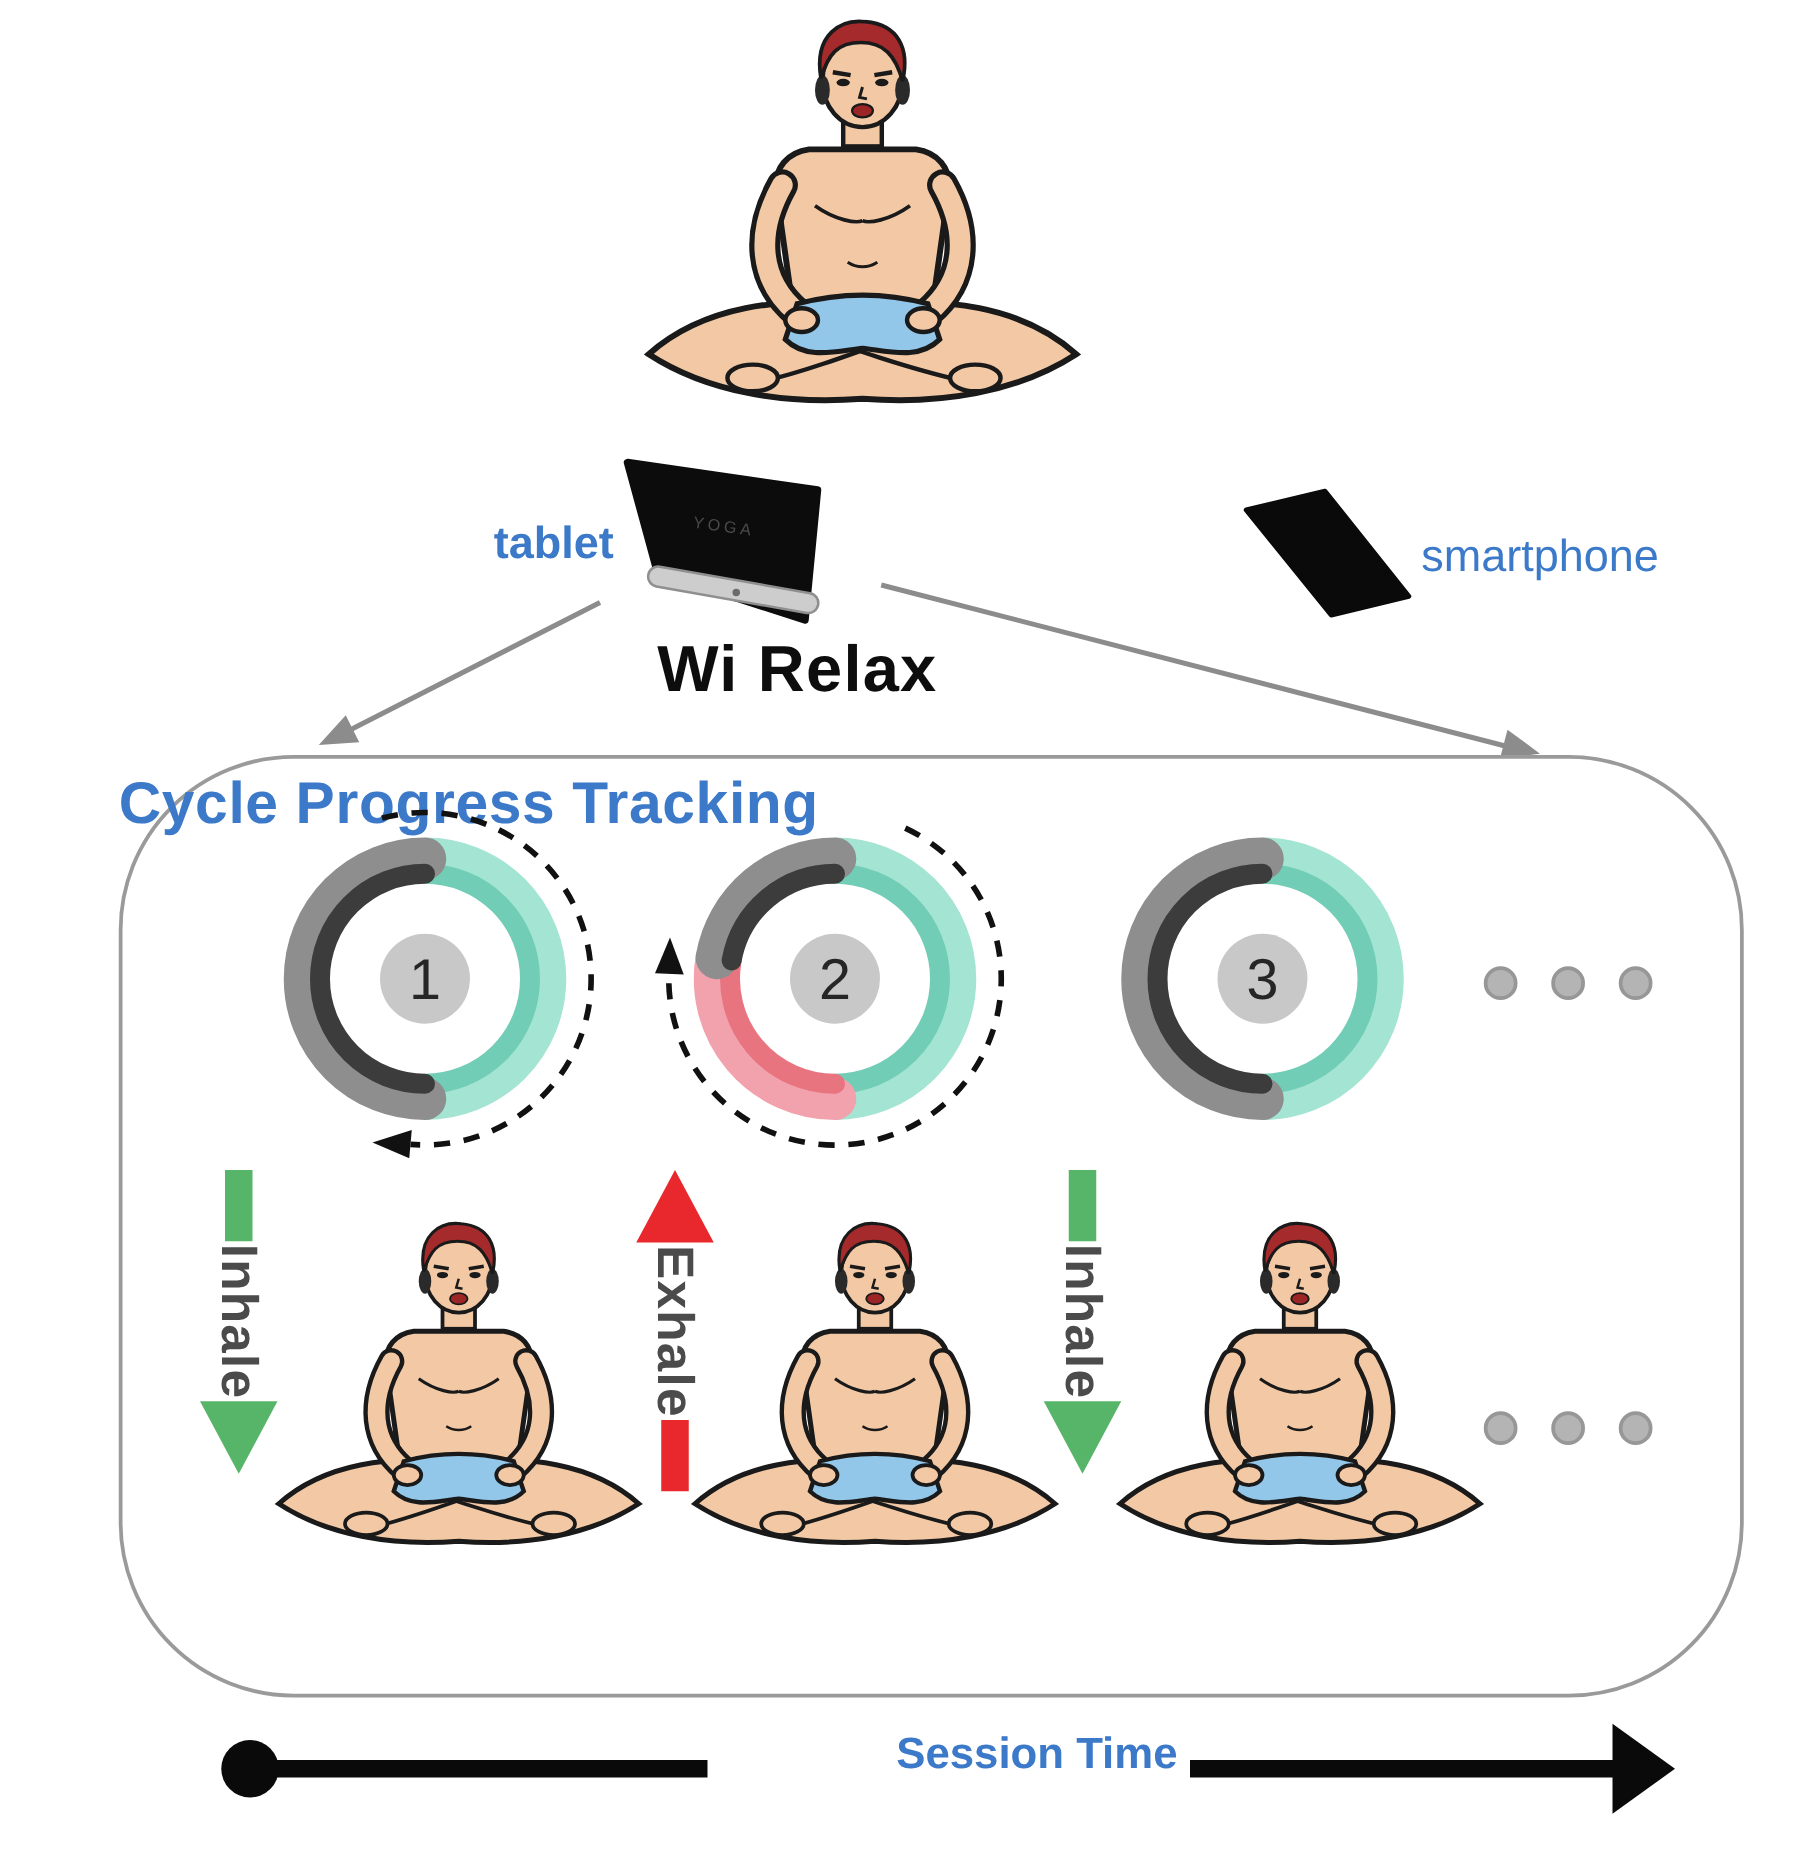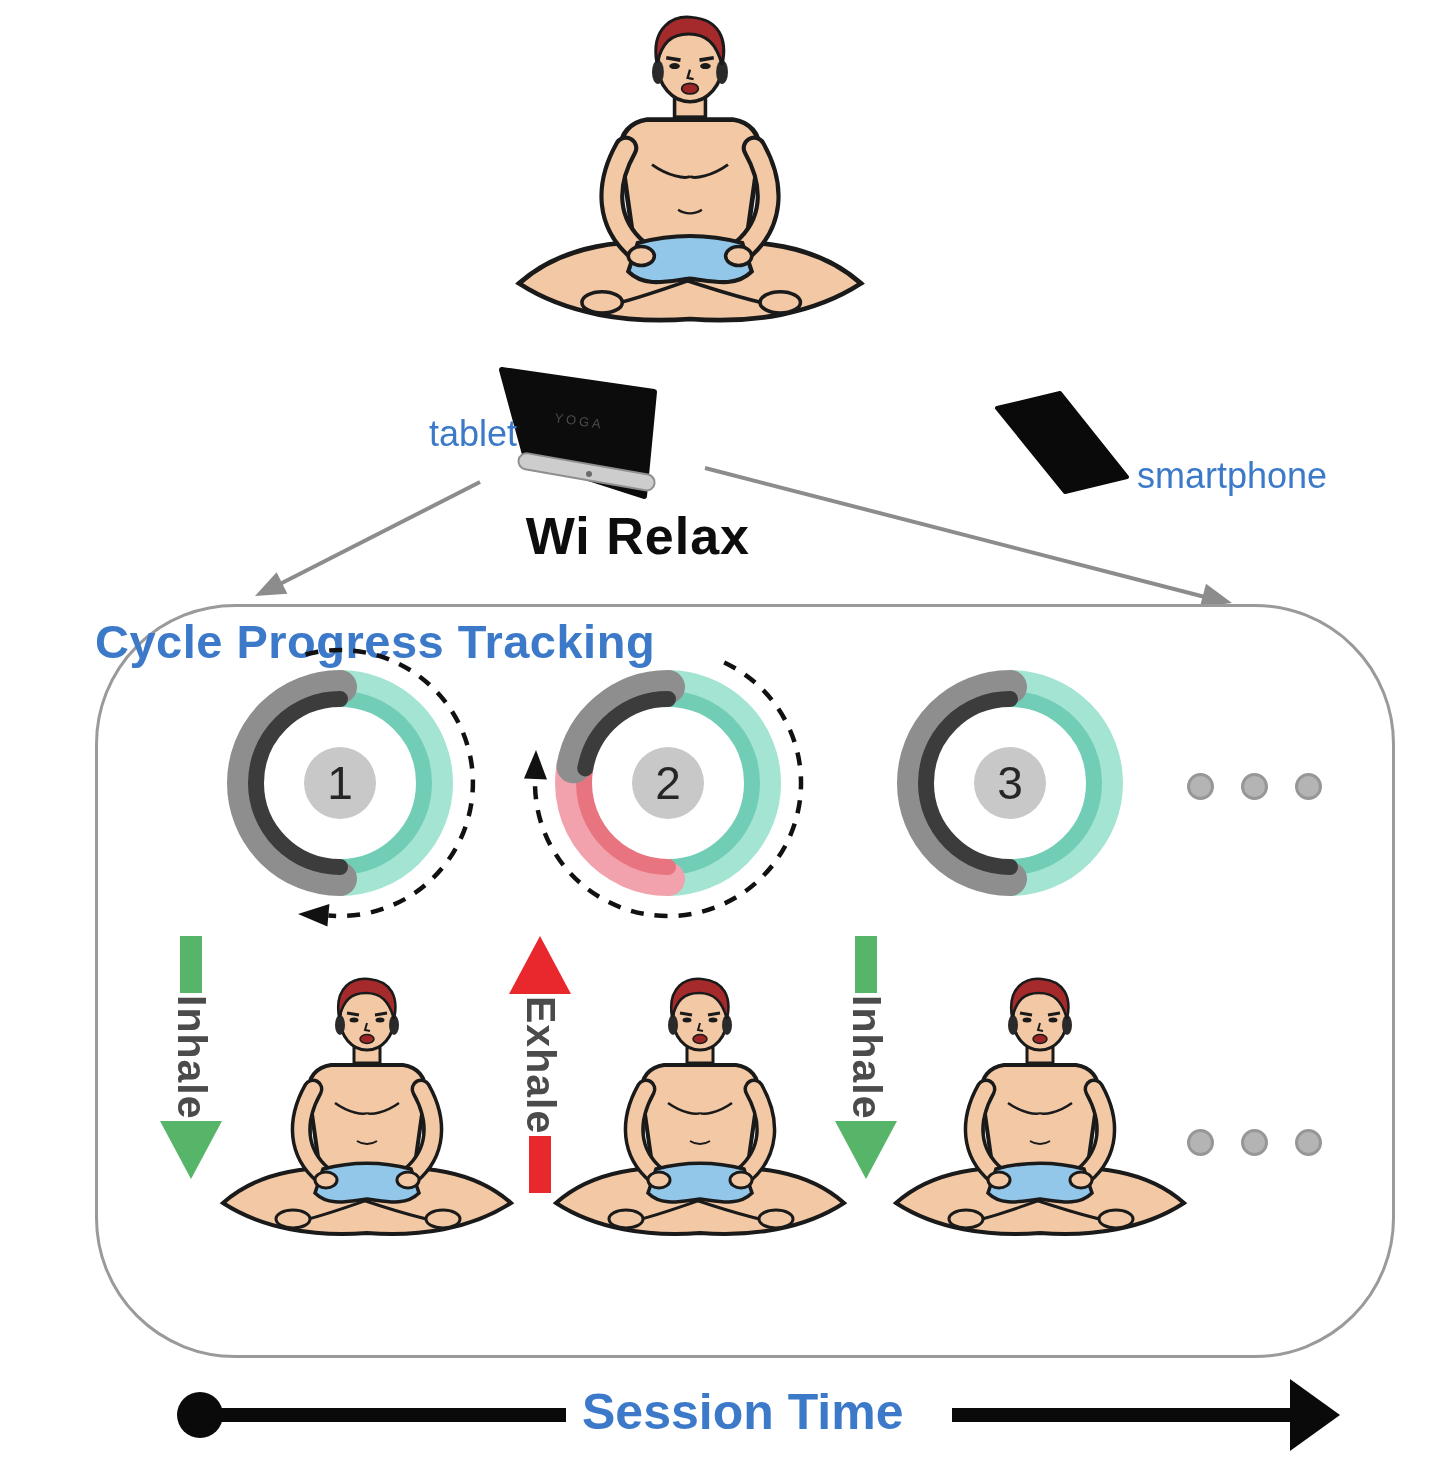--- a/index.html
+++ b/index.html
@@ -25,21 +25,21 @@
   .breath-label{
     writing-mode:vertical-rl;color:#4b4b4b;font-size:41px;font-weight:bold;
     line-height:1;margin:2px 0;letter-spacing:1px;
   }
   .tri-down{width:0;height:0;border-left:31px solid transparent;border-right:31px solid transparent;border-top:58px solid #57b569;}
   .tri-up{width:0;height:0;border-left:31px solid transparent;border-right:31px solid transparent;border-bottom:58px solid #e8282d;}
   .bar-green{background:#57b569;}
   .bar-red{background:#e8282d;}
   .tl-dot{left:177px;top:1392px;width:46px;height:46px;border-radius:50%;background:#0a0a0a;}
   .tl-line{top:1408px;height:14px;background:#0a0a0a;}
-  .tl-label{left:582px;top:1383px;width:360px;text-align:left;color:#3c7ac9;font-size:50px;font-weight:bold;}
+  .tl-label{left:582px;top:1383px;width:360px;text-align:right;color:#3c7ac9;font-size:35px;font-weight:bold;}
   .tl-arrow{left:1290px;top:1379px;width:0;height:0;border-top:36px solid transparent;border-bottom:36px solid transparent;border-left:50px solid #0a0a0a;}
   svg{display:block;}
   .defs-holder{width:0;height:0;position:absolute;overflow:hidden;}
 </style>
 </head>
 <body>
 
 <div class="canvas">
 
   <svg class="defs-holder" aria-hidden="true">
@@ -76,27 +76,27 @@
       <use href="#meditator"></use>
     </svg>
 
   <svg class="abs" style="left:492px;top:366px;" width="200" height="148" viewBox="0 0 200 148">
     <polygon points="10,4 162,26 152,130 34,92" fill="#0c0c0c" stroke="#0c0c0c" stroke-width="6" stroke-linejoin="round"></polygon>
     <text x="62" y="56" transform="rotate(8 62 56)" fill="#4a4a4a" font-size="13" letter-spacing="3" font-family="Liberation Sans, sans-serif">YOGA</text>
     <rect x="28" y="86" width="138" height="16" rx="8" transform="rotate(10 28 86)" fill="#cdcdcd" stroke="#8f8f8f" stroke-width="2"></rect>
     <circle cx="97" cy="108" r="3" fill="#6b6b6b"></circle>
   </svg>
 
-  <div class="abs blue-label" style="left:418px;top:413px;width:110px;text-align:center;">tablet</div>
+  <div class="abs blue-label" style="left:395px;top:413px;width:110px;text-align:left;font-weight:bold;">tablet</div>
 
   <svg class="abs" style="left:985px;top:385px;" width="150" height="110" viewBox="0 0 150 110">
     <polygon points="75,8 142,92 80,107 12,23" fill="#0a0a0a" stroke="#0a0a0a" stroke-width="4" stroke-linejoin="round"></polygon>
   </svg>
 
-  <div class="abs blue-label" style="left:1137px;top:424px;width:240px;margin-top:31px;">smartphone</div>
+  <div class="abs blue-label" style="left:1137px;top:424px;width:240px;">smartphone</div>
 
   <div class="abs app-name" style="left:420px;top:506px;width:330px;text-align:right;">Wi Relax</div>
 
   <svg class="abs" style="left:0;top:0;pointer-events:none;" width="1444" height="1482" viewBox="0 0 1444 1482">
     <path d="M480,482 L278,585" stroke="#8c8c8c" stroke-width="4" fill="none"></path>
     <polygon points="255,596 276.6,572.2 287.4,593.8" fill="#8c8c8c"></polygon>
     <path d="M705,468 L1205,597" stroke="#8c8c8c" stroke-width="4" fill="none"></path>
     <polygon points="1232,603 1199.9,607.1 1206,583.7" fill="#8c8c8c"></polygon>
   </svg>
 

